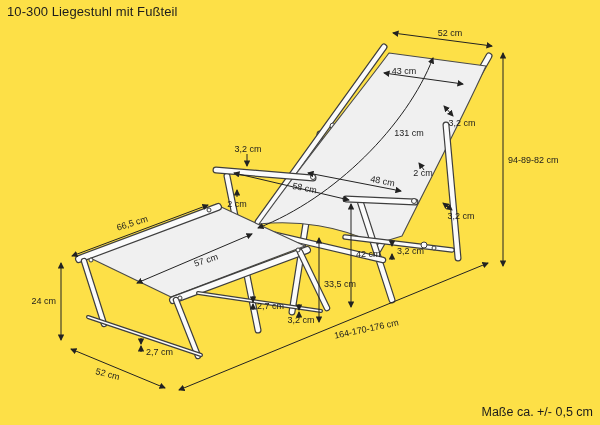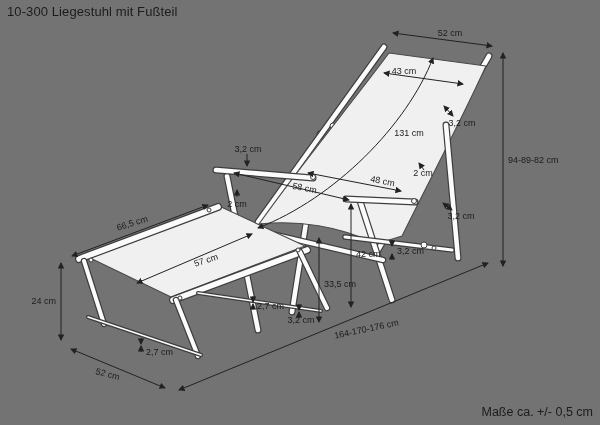--- a/index.html
+++ b/index.html
@@ -1,16 +1,16 @@
 <!DOCTYPE html>
 <html><head>
 <meta charset="utf-8">
 <style>
   html,body{margin:0;padding:0;background:#fff;}
-  .page{position:relative;width:600px;height:425px;background:#737373;overflow:hidden;
+  .page{position:relative;width:600px;height:425px;background:#fde047;overflow:hidden;
         font-family:"Liberation Sans", sans-serif;}
   svg{display:block;}
   text{fill:#1c1c1c;}
   .title{font-size:13px;font-weight:500;letter-spacing:.1px;}
   .note{font-size:12.5px;}
   .dim{font-size:9px;}
 </style>
 </head>
 <body>
 

